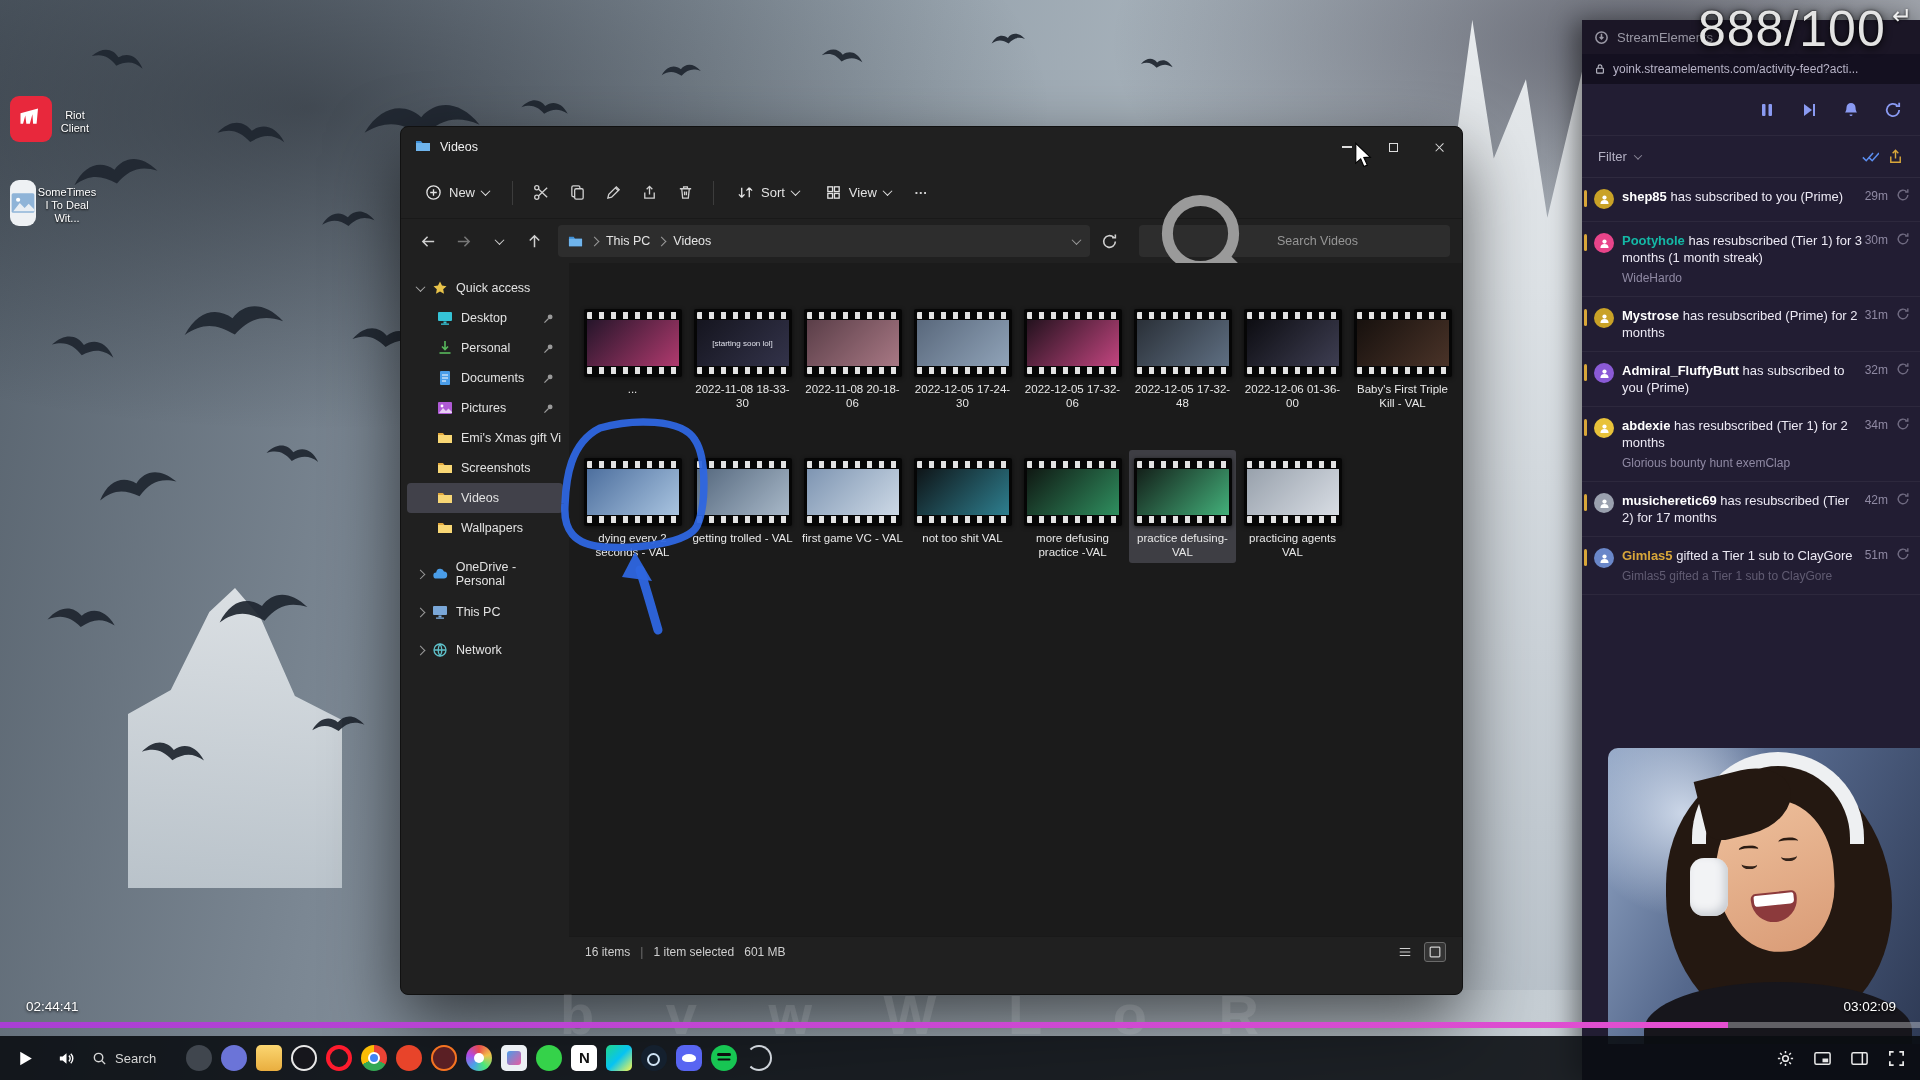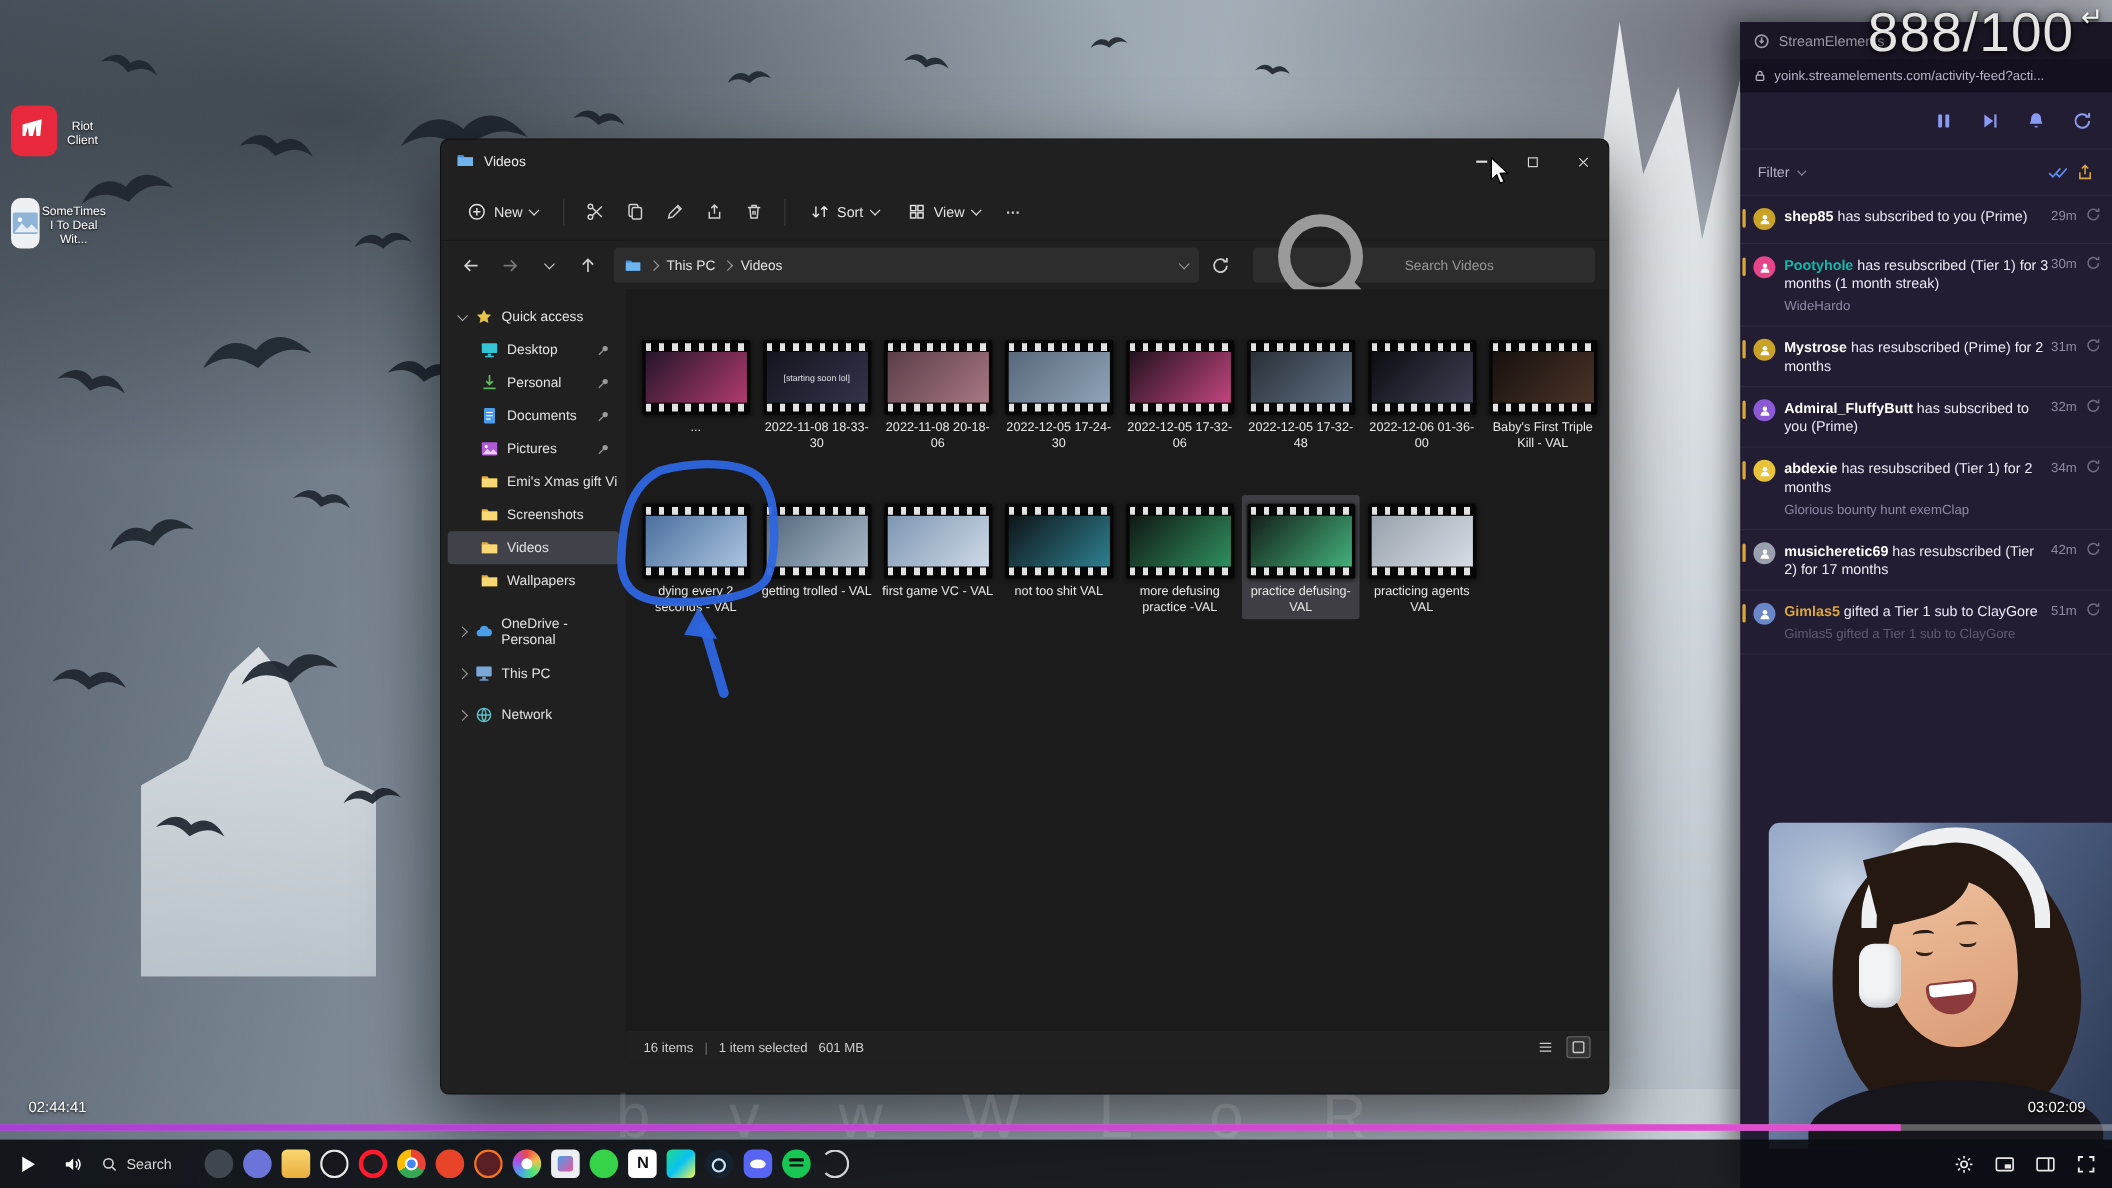--- a/index.html
+++ b/index.html
@@ -13,21 +13,21 @@
   *{box-sizing:border-box}
   
   .tower{position:absolute;left:1408px;top:0;width:268px;height:990px;z-index:1;
     background:linear-gradient(180deg,#eef1f3,#b9c2ca);
     clip-path:polygon(6% 100%,6% 26%,16% 18%,24% 2%,32% 16%,44% 8%,52% 22%,66% 6%,76% 20%,88% 12%,100% 18%,100% 100%);opacity:.95}
   .cathedral{position:absolute;left:128px;top:588px;width:214px;height:300px;z-index:1;
     background:linear-gradient(180deg,#e6eaed,#c2cbd2);
     clip-path:polygon(0 100%,0 42%,20% 34%,38% 8%,50% 0,62% 10%,78% 36%,100% 44%,100% 100%);opacity:.9}
   .bird{position:absolute;z-index:2;opacity:.92}
   .bird svg{display:block}
-  .watermark{position:absolute;left:560px;top:982px;z-index:24;font-size:56px;font-weight:normal;
+  .watermark{position:absolute;left:560px;top:982px;z-index:24;font-size:56px;font-weight:bold;
     letter-spacing:28px;color:rgba(255,255,255,0.10);white-space:nowrap}
   
   .stream-header{position:absolute;left:12px;top:8px;z-index:6;display:flex;gap:14px;align-items:center}
   .avatar{width:62px;height:62px;border-radius:50%;background:#7d6a5e;position:relative;overflow:hidden;box-shadow:0 2px 8px rgba(0,0,0,.5)}
   .avatar::before{content:"";position:absolute;left:6px;top:2px;width:50px;height:58px;background:#2e2119;border-radius:50%}
   .avatar::after{content:"";position:absolute;left:17px;top:12px;width:28px;height:36px;background:#e8b894;border-radius:50%}
   .sh-name{font-size:15px;font-weight:bold;color:#fff;text-decoration:underline;text-shadow:0 1px 3px #000}
   .sh-sub{font-size:13px;color:#e3e3e3;text-shadow:0 1px 3px #000;margin-top:4px}
   
   .desktop-icons{position:absolute;left:10px;top:96px;z-index:3;width:88px}

